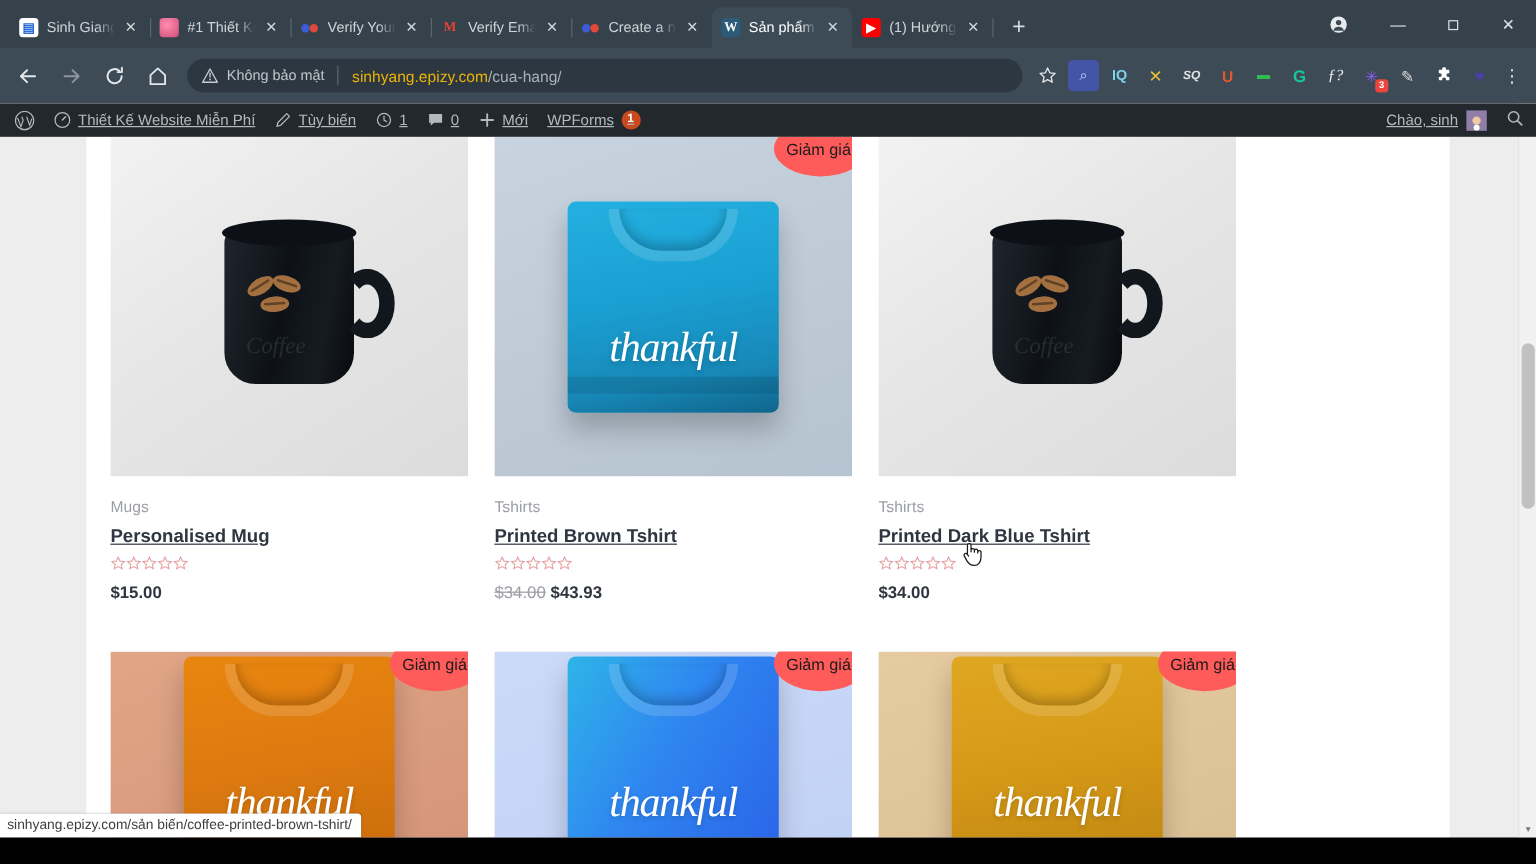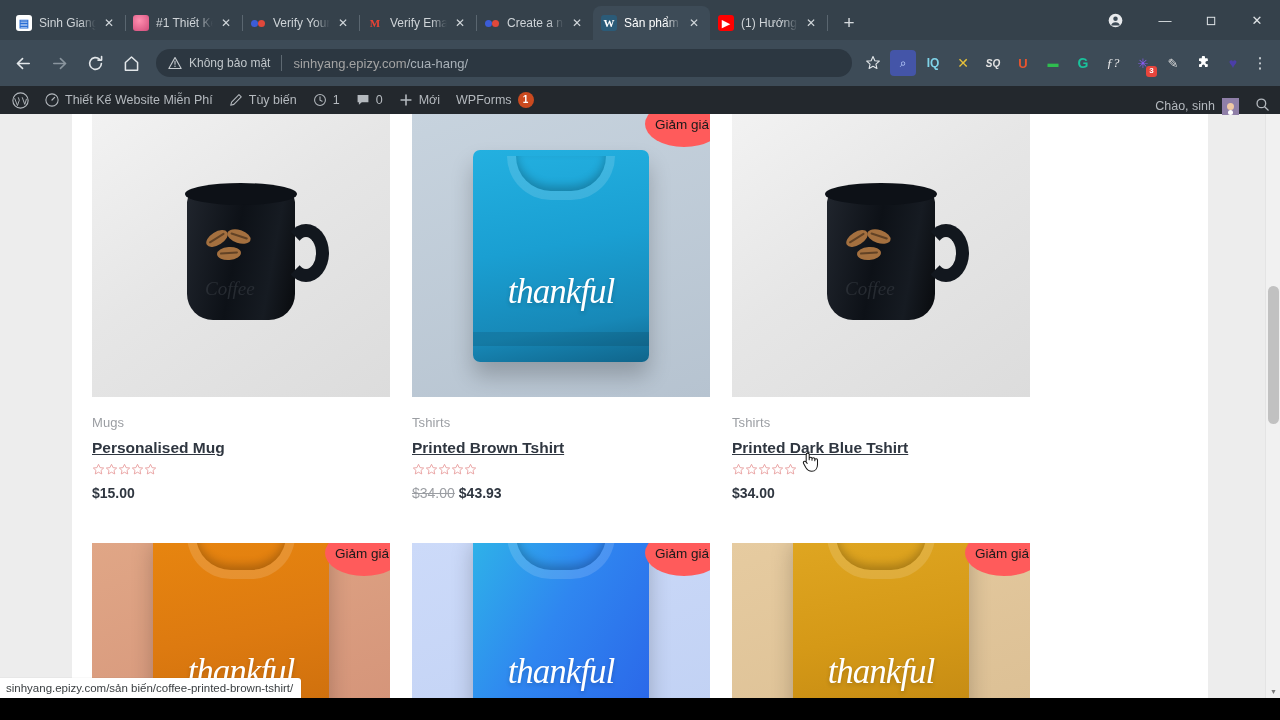--- a/index.html
+++ b/index.html
@@ -86,21 +86,21 @@
   .navbtn.dim { color:#8a959e; }
   #omnibox {
     flex:1 1 auto; height:28px; background:#2c3741; border-radius:14px;
     display:flex; align-items:center; padding:0 12px; margin:0 8px 0 4px;
     color:#dfe3e6; font-size:13px; min-width:0;
   }
   #omni-warn-icon { margin-right:7px; display:flex; align-items:center; color:#c6cbcf;}
   #omni-warn-text { color:#c1c7cb; font-size:12px; white-space:nowrap; }
   #omni-sep { width:1px; height:16px; background:#5d6871; margin:0 11px; }
   #omni-url { white-space:nowrap; overflow:hidden; font-size:13px; }
-  #omni-url .host { color:#a3a3a3; }
+  #omni-url .host { color:#eab308; }
   #omni-url .path { color:#a9b1b8; }
   #star-btn { width:26px;height:26px;display:flex;align-items:center;justify-content:center;
               color:#e3e7ea; margin-right:2px;}
   #ext-tray { display:flex; align-items:center; }
   .ext {
     width:26px; height:26px; margin:0 2px; display:flex; align-items:center;
     justify-content:center; font-size:12px; position:relative; border-radius:4px;
   }
   .ext-badge {
     position:absolute; right:-1px; bottom:-1px; background:#e8453c; color:#fff;
@@ -112,22 +112,23 @@
 
   
   #viewport {
     position:absolute; left:0; top:86px; width:1280px; height:612px;
     background:#ededed; overflow:hidden;
   }
 
   
   #wpadminbar {
     height:28px; background:#23282d; color:#b4b9be; display:flex;
-    align-items:flex-end; font-size:12.5px; padding-left:4px; position:relative; z-index:30;
+    align-items:center; font-size:12.5px; padding-left:4px; position:relative; z-index:30;
     font-family:"Liberation Sans",sans-serif;
+    text-decoration:underline;
   }
   .ab-item {
     display:flex; align-items:center; height:28px; padding:0 8px; color:#b4b9be;
     white-space:nowrap; gap:6px;
   }
   .ab-item .ab-ico { font-size:13px; color:#b4b9be; display:flex; align-items:center; }
   #ab-right { margin-left:auto; display:flex; align-items:center; height:16px; }
   #ab-avatar {
     width:17px;height:17px;margin-left:7px; background:#8f7fa8;
     display:flex;align-items:center;justify-content:center; overflow:hidden;
@@ -202,21 +203,21 @@
     background:#2b1d11; border-radius:2px; opacity:.55;
   }
   .mug-word {
     position:absolute; left:18px; top:86px; font-family:"Liberation Serif",serif;
     font-style:italic; font-size:19px; color:#3a3f46; opacity:.55;
   }
 
   .shirt-scene { width:100%; height:100%; position:relative; overflow:hidden; }
   .shirt {
     position:absolute; left:50%; top:50%; transform:translate(-50%,-50%);
-    width:176px; height:212px; border-radius:7px;
+    width:176px; height:176px; border-radius:7px;
     box-shadow:0 14px 22px rgba(0,0,0,.22);
   }
   .collar {
     position:absolute; left:50%; top:6px; transform:translateX(-50%);
     width:108px; height:44px; border-radius:0 0 54px 54px;
     border:9px solid rgba(255,255,255,.14);
     border-top:none; box-shadow:inset 0 -5px 9px rgba(0,0,0,.22);
   }
   .shirt-text {
     position:absolute; left:50%; top:58%; transform:translateX(-50%);

